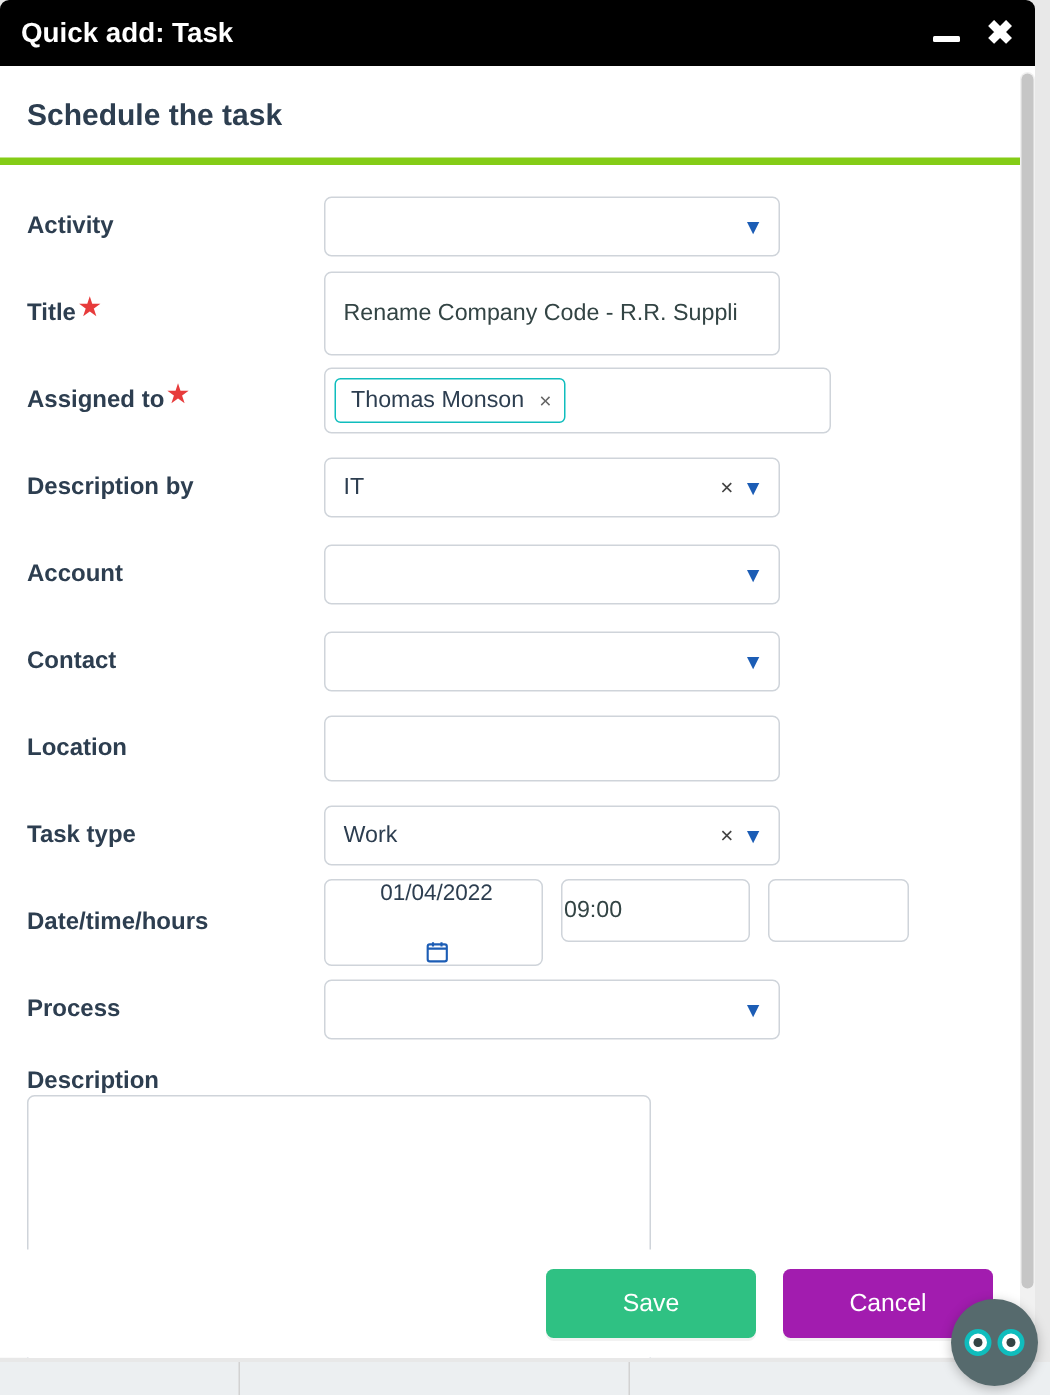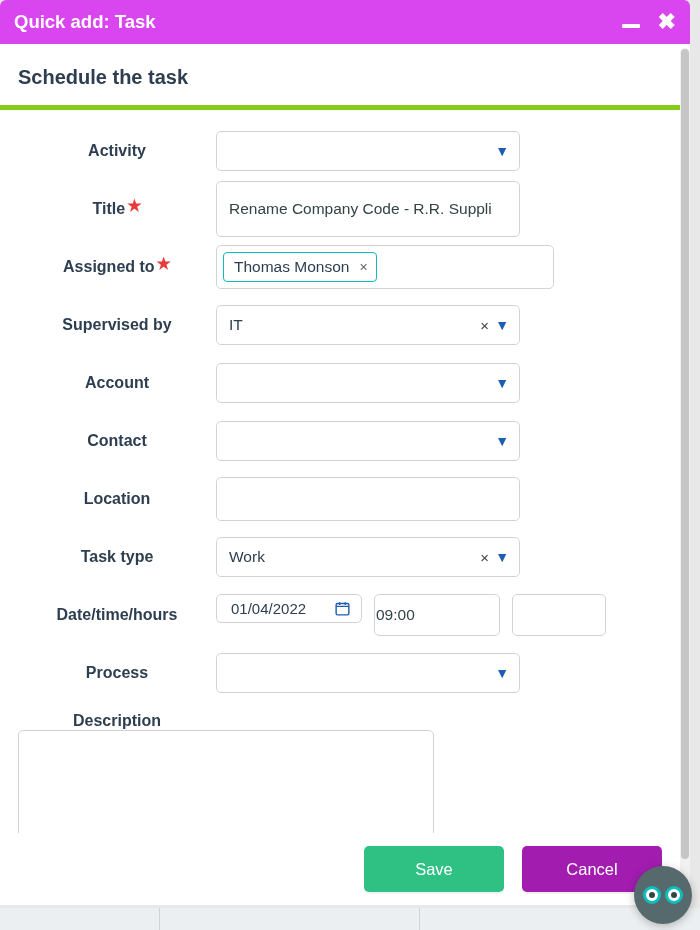--- a/index.html
+++ b/index.html
@@ -6,21 +6,21 @@
   html, body { width: 700px; height: 930px; font-family: -apple-system, "Segoe UI", Arial, sans-serif; background: #e8e8e8; overflow: hidden; }
   .modal {
     position: relative;
     width: 690px;
     height: 905px;
     background: #fff;
     border-radius: 6px 6px 0 0;
     overflow: hidden;
   }
   .header {
-    background: #d946ef;
+    background: #000000;
     color: #fff;
     height: 44px;
     display: flex;
     align-items: center;
     padding: 0 14px;
   }
   .header-title { font-weight: 700; font-size: 18.5px; flex: 1; }
   .header-icons { display: flex; gap: 18px; align-items: center; }
   .min-icon { width: 18px; height: 4px; background: #fff; border-radius: 1px; margin-top: 8px; cursor: pointer; }
   .close-icon { font-size: 22px; font-weight: 700; cursor: pointer; line-height: 1; }
@@ -45,21 +45,20 @@
   }
   .row.top-align { align-items: flex-start; padding-top: 10px; flex-direction: column; }
   .label {
     width: 198px;
     font-weight: 700;
     font-size: 16px;
     color: #2d3e50;
     display: flex;
     align-items: center;
     gap: 2px;
-    justify-content: center;
   }
   .req {
     color: #e73b3b;
     font-size: 16px;
     line-height: 0.5;
     position: relative;
     top: -3px;
   }
   .field { flex: 1; display: flex; gap: 12px; }
   .input, .select, .textarea, .datebox, .timebox, .hourbox, .chipbox {
@@ -115,26 +114,27 @@
     display: flex;
     align-items: center;
     gap: 10px;
     font-size: 15.5px;
     color: #2d3e50;
     background: #fff;
   }
   .chip-x { color: #666; font-size: 14px; cursor: pointer; }
   .datebox {
     width: 146px;
-    height: 29px;
+    height: 58px;
     display: flex;
     align-items: center;
     padding: 0 10px 0 14px;
     gap: 8px;
     cursor: pointer;
+    flex-direction: column;
   }
   .datebox .val { flex: 1; color: #2d3e50; font-size: 15px; }
   .cal-icon { color: #1c5db5; }
   .cal-icon svg { display: block; }
   .timebox {
     width: 126px;
     height: 42px;
     padding: 0 1px;
     display: flex;
     align-items: center;
@@ -287,21 +287,21 @@
             <div class="chip">
               <span>Thomas Monson</span>
               <span class="chip-x">×</span>
             </div>
           </div>
         </div>
       </div>
 
       <div class="row">
         <div class="label">
-            <span>Supervised by</span>
+            <span>Description by</span>
           </div>
         <div class="field">
           <div class="select">
             <span class="val">IT</span>
             <span class="clearx">×</span>
             <span class="chev">▼</span>
           </div>
         </div>
       </div>
 

